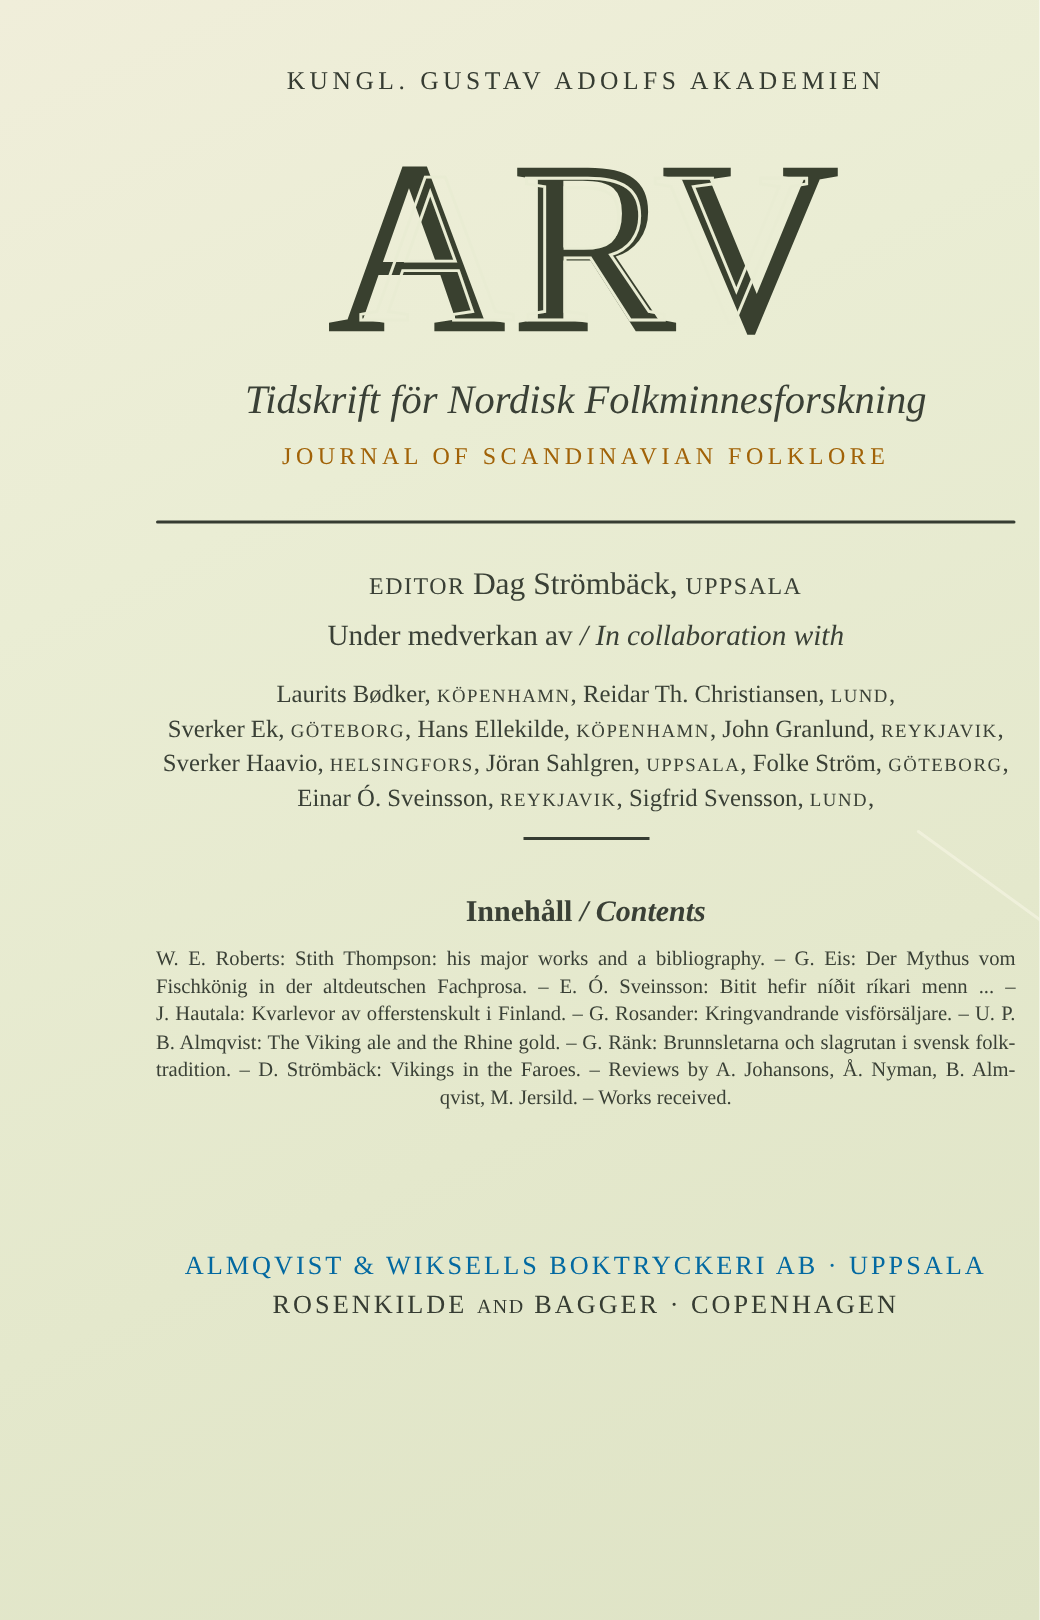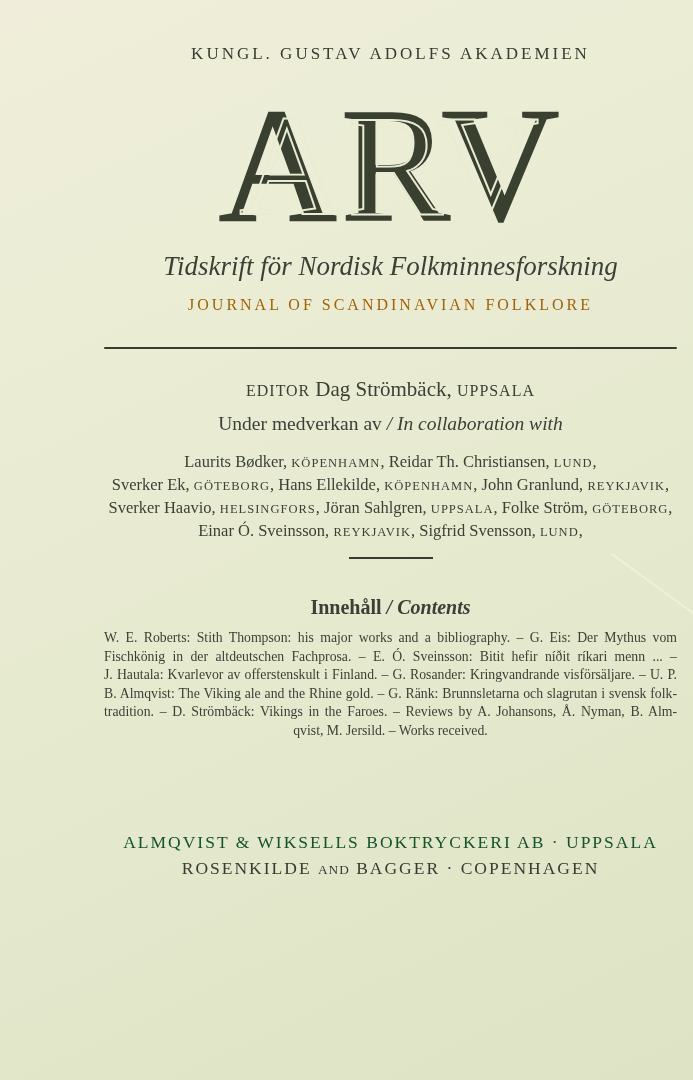--- a/index.html
+++ b/index.html
@@ -34,21 +34,21 @@
   .names  { margin-top: 15px; font-size: 18.5px; }
   .name-line { line-height: 21px; text-align: center; }
 
   .rule-short { margin-top: 14px; width: 84px; height: 2px; background: #363c32; margin-left: auto; margin-right: auto; }
 
   .toc-head { margin-top: 36px; font-size: 20px; line-height: 25px; font-weight: bold; }
   .toc { margin-top: 9px; font-size: 15px; }
   .toc-line { line-height: 18.6px; text-align: justify; text-align-last: justify; }
   .toc-line:last-child { text-align: left; text-align-last: center; }
 
-  .imprint1 { margin-top: 91px; font-size: 17.5px; letter-spacing: 2px; line-height: 20px; color: #14532d; }
+  .imprint1 { margin-top: 91px; font-size: 17.5px; letter-spacing: 2px; line-height: 20px; color: #0369a1; }
   .imprint2 { margin-top: 6px;  font-size: 17.5px; letter-spacing: 2px; line-height: 20px; color: #363c32; }
 
   .sc { font-size: 0.76em; letter-spacing: 1px; }
   .it { font-style: italic; }
 
   .crease { position: absolute; left: 556px; top: 588px; width: 120px; height: 2px;
             background: rgba(252,250,238,0.45); transform: rotate(36deg); border-radius: 2px; pointer-events: none; }
 </style>
 </head>
 <body>

